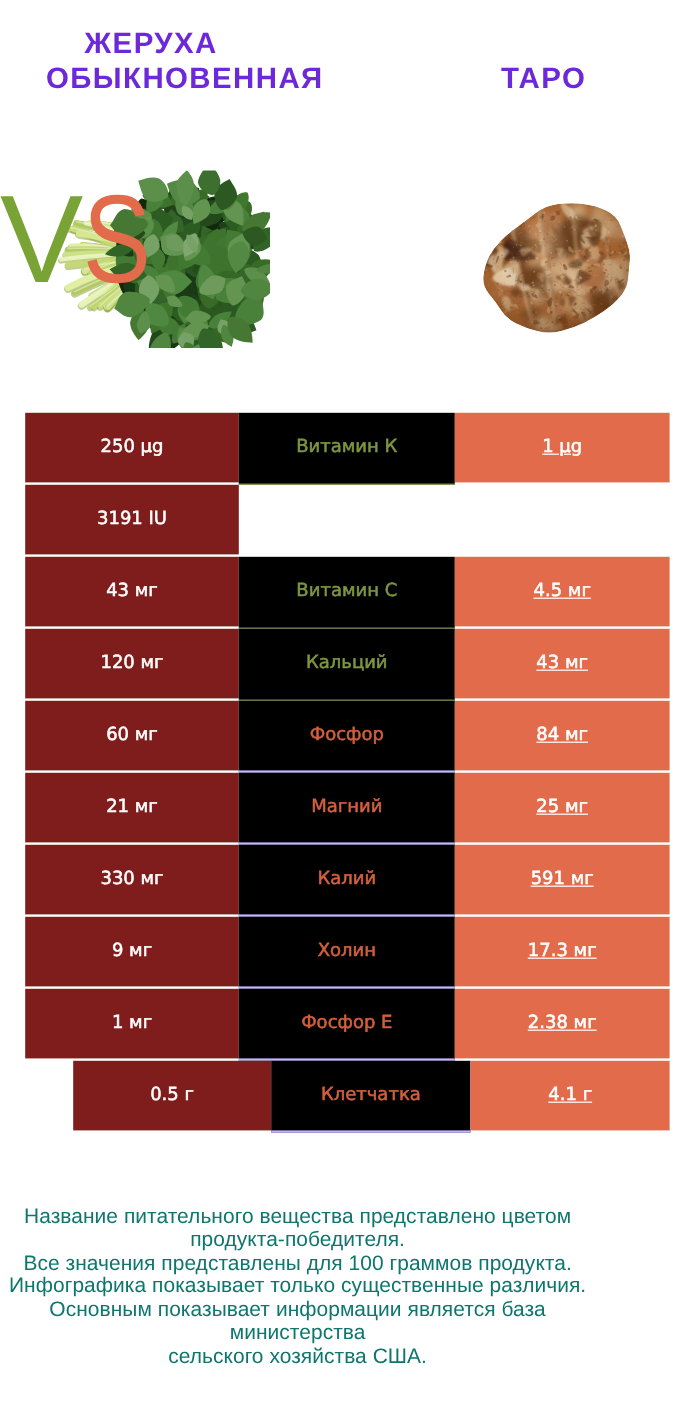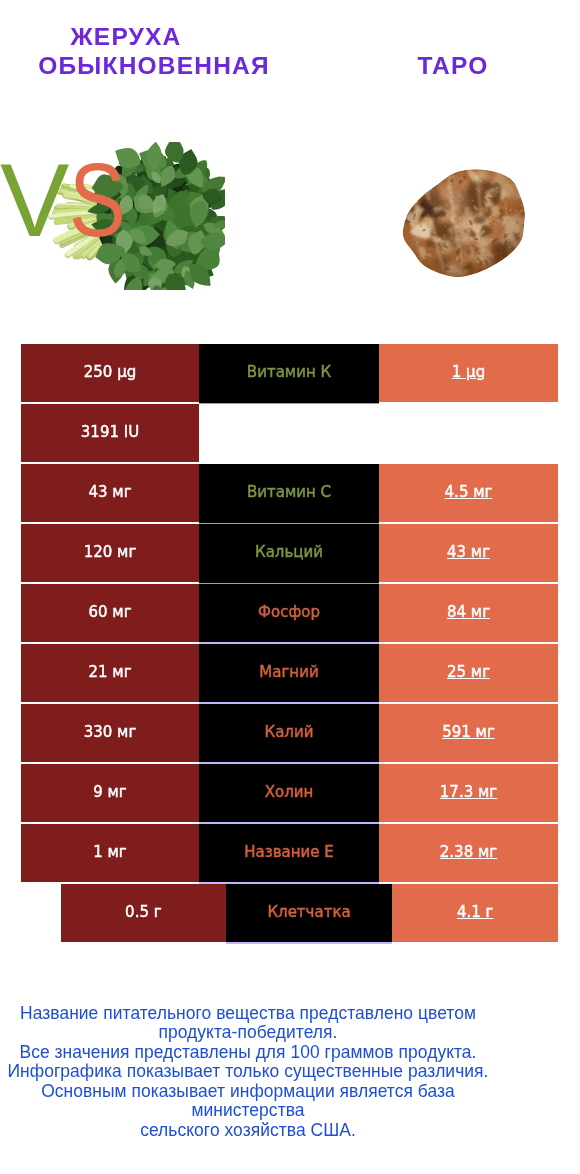--- a/index.html
+++ b/index.html
@@ -19,21 +19,21 @@
   .row{display:flex;height:58px;margin-bottom:2px;}
   .row:last-child{margin-bottom:0;padding-left:40px;}
   .cell{display:flex;align-items:center;justify-content:center;font-family:"DejaVu Sans",sans-serif;font-size:15px;font-weight:400;line-height:1;padding-bottom:2px;box-sizing:border-box;}
   .c-left{width:178px;color:#fff;-webkit-text-stroke:0.45px #fff;}
   .c-mid{width:180px;background:#000000;box-sizing:border-box;height:60px;margin-top:0;align-self:flex-start;}
   .c-right{width:179px;color:#fff;-webkit-text-stroke:0.45px #fff;}
   .green{background:#7f1d1d;}
   .orange{background:#e16b4a;text-decoration:underline;}
   .mid-green{color:#7e9640;-webkit-text-stroke:0.45px #7e9640;border-bottom:1px solid #9aab5c;}
   .mid-orange{color:#d4603c;-webkit-text-stroke:0.45px #d4603c;border-bottom:2px solid #c4b5fd;}
-  .footer{position:absolute;left:0;top:1003.5px;width:496px;text-align:center;font-size:17.45px;letter-spacing:0.05px;line-height:19.5px;color:#1d4ed8;}
+  .footer{position:absolute;left:0;top:1003.5px;width:496px;text-align:center;font-size:17.45px;letter-spacing:0.05px;line-height:19.5px;color:#0f766e;}
 </style>
 </head>
 <body>
 
 <div class="page">
   <div class="title" id="title-left1">ЖЕРУХА</div>
   <div class="title" id="title-left2">ОБЫКНОВЕННАЯ</div>
   <div class="title" id="title-right">ТАРО</div>
   <svg class="hero" id="cress" width="180" height="148" viewBox="0 0 180 148" aria-hidden="true">
       <g>
@@ -1141,21 +1141,21 @@
         <div class="cell c-mid mid-orange">Калий</div>
         <div class="cell c-right orange">591 мг</div>
       </div>
       <div class="row">
         <div class="cell c-left green">9 мг</div>
         <div class="cell c-mid mid-orange">Холин</div>
         <div class="cell c-right orange">17.3 мг</div>
       </div>
       <div class="row">
         <div class="cell c-left green">1 мг</div>
-        <div class="cell c-mid mid-orange">Название E</div>
+        <div class="cell c-mid mid-orange">Фосфор E</div>
         <div class="cell c-right orange">2.38 мг</div>
       </div>
       <div class="row">
         <div class="cell c-left green">0.5 г</div>
         <div class="cell c-mid mid-orange">Клетчатка</div>
         <div class="cell c-right orange">4.1 г</div>
       </div>
     </div>
   <div class="footer" id="footer">
       <div>Название питательного вещества представлено цветом</div>

